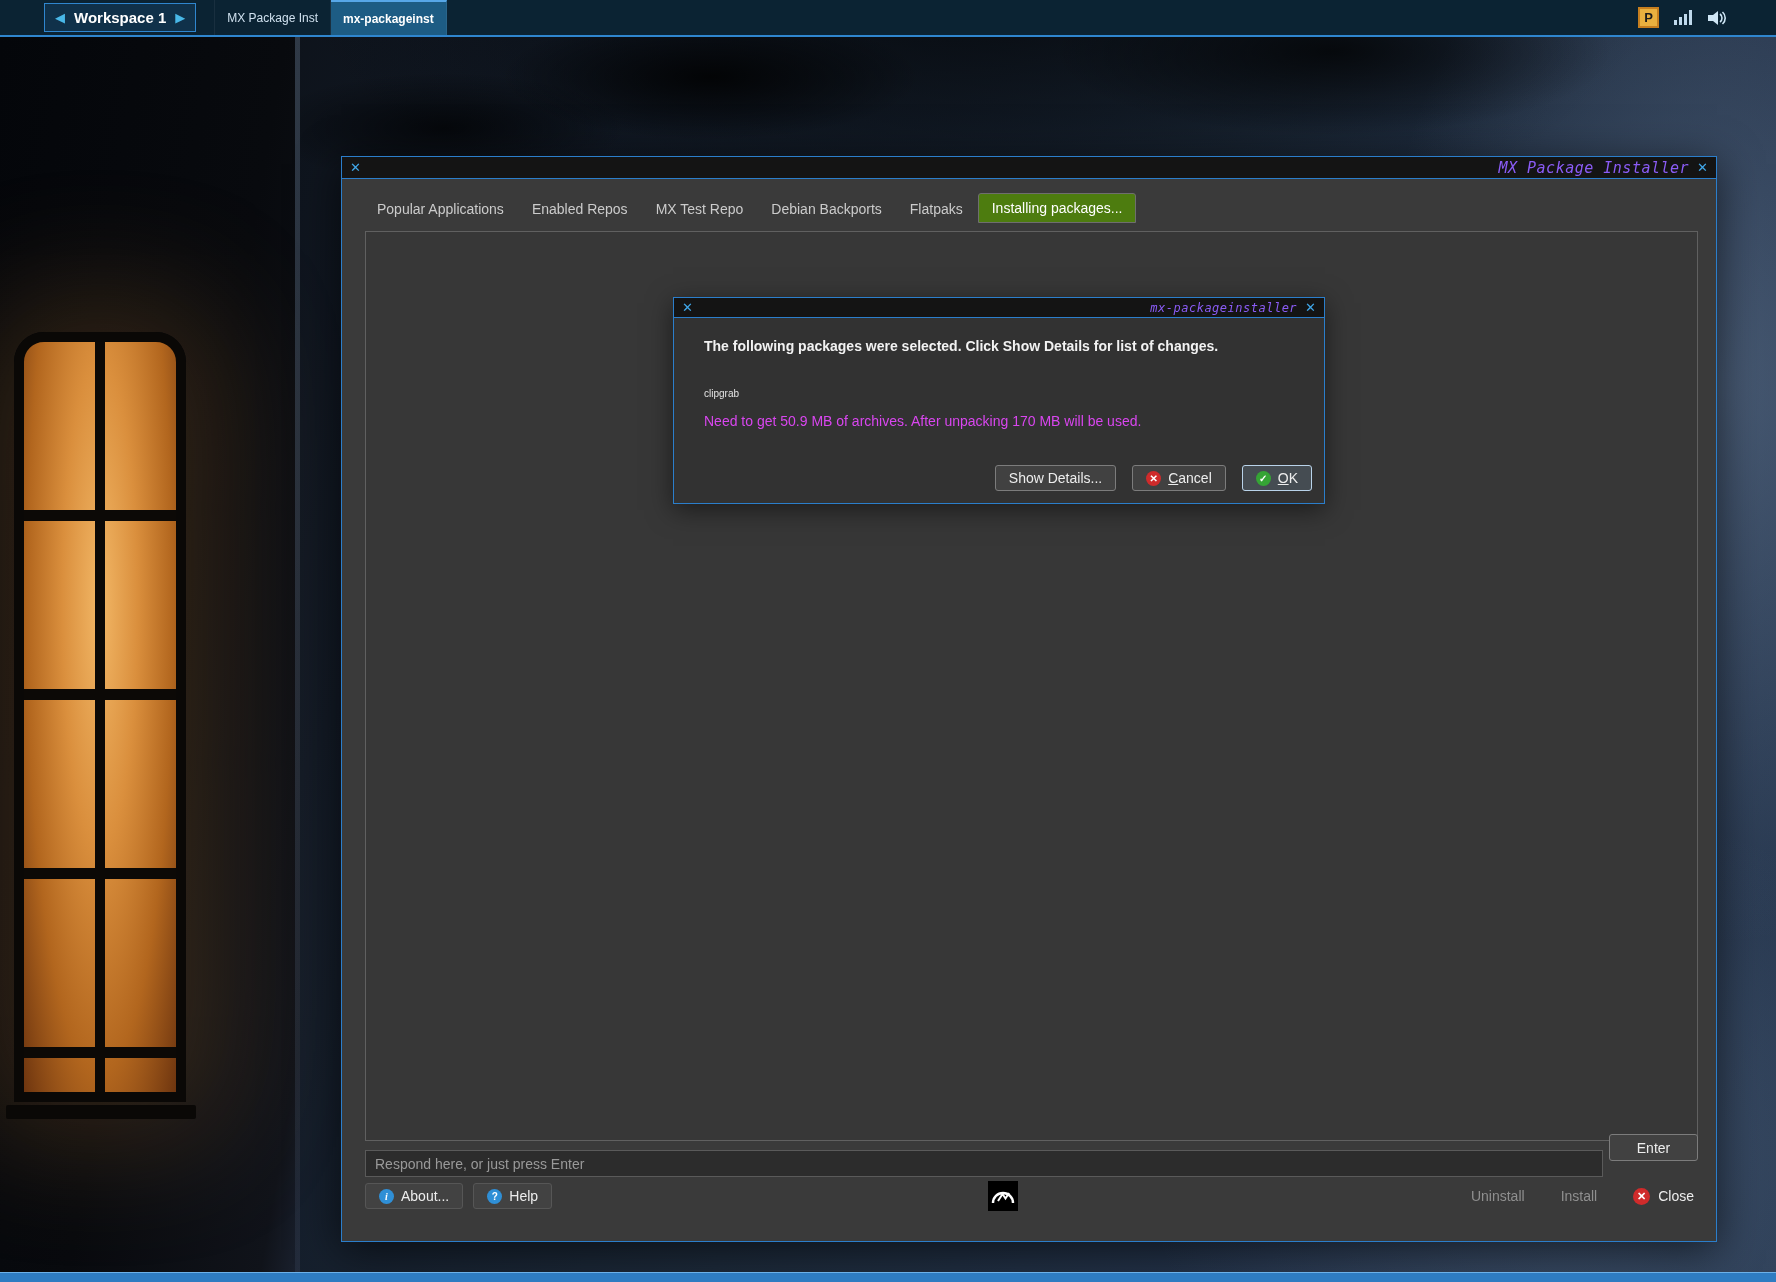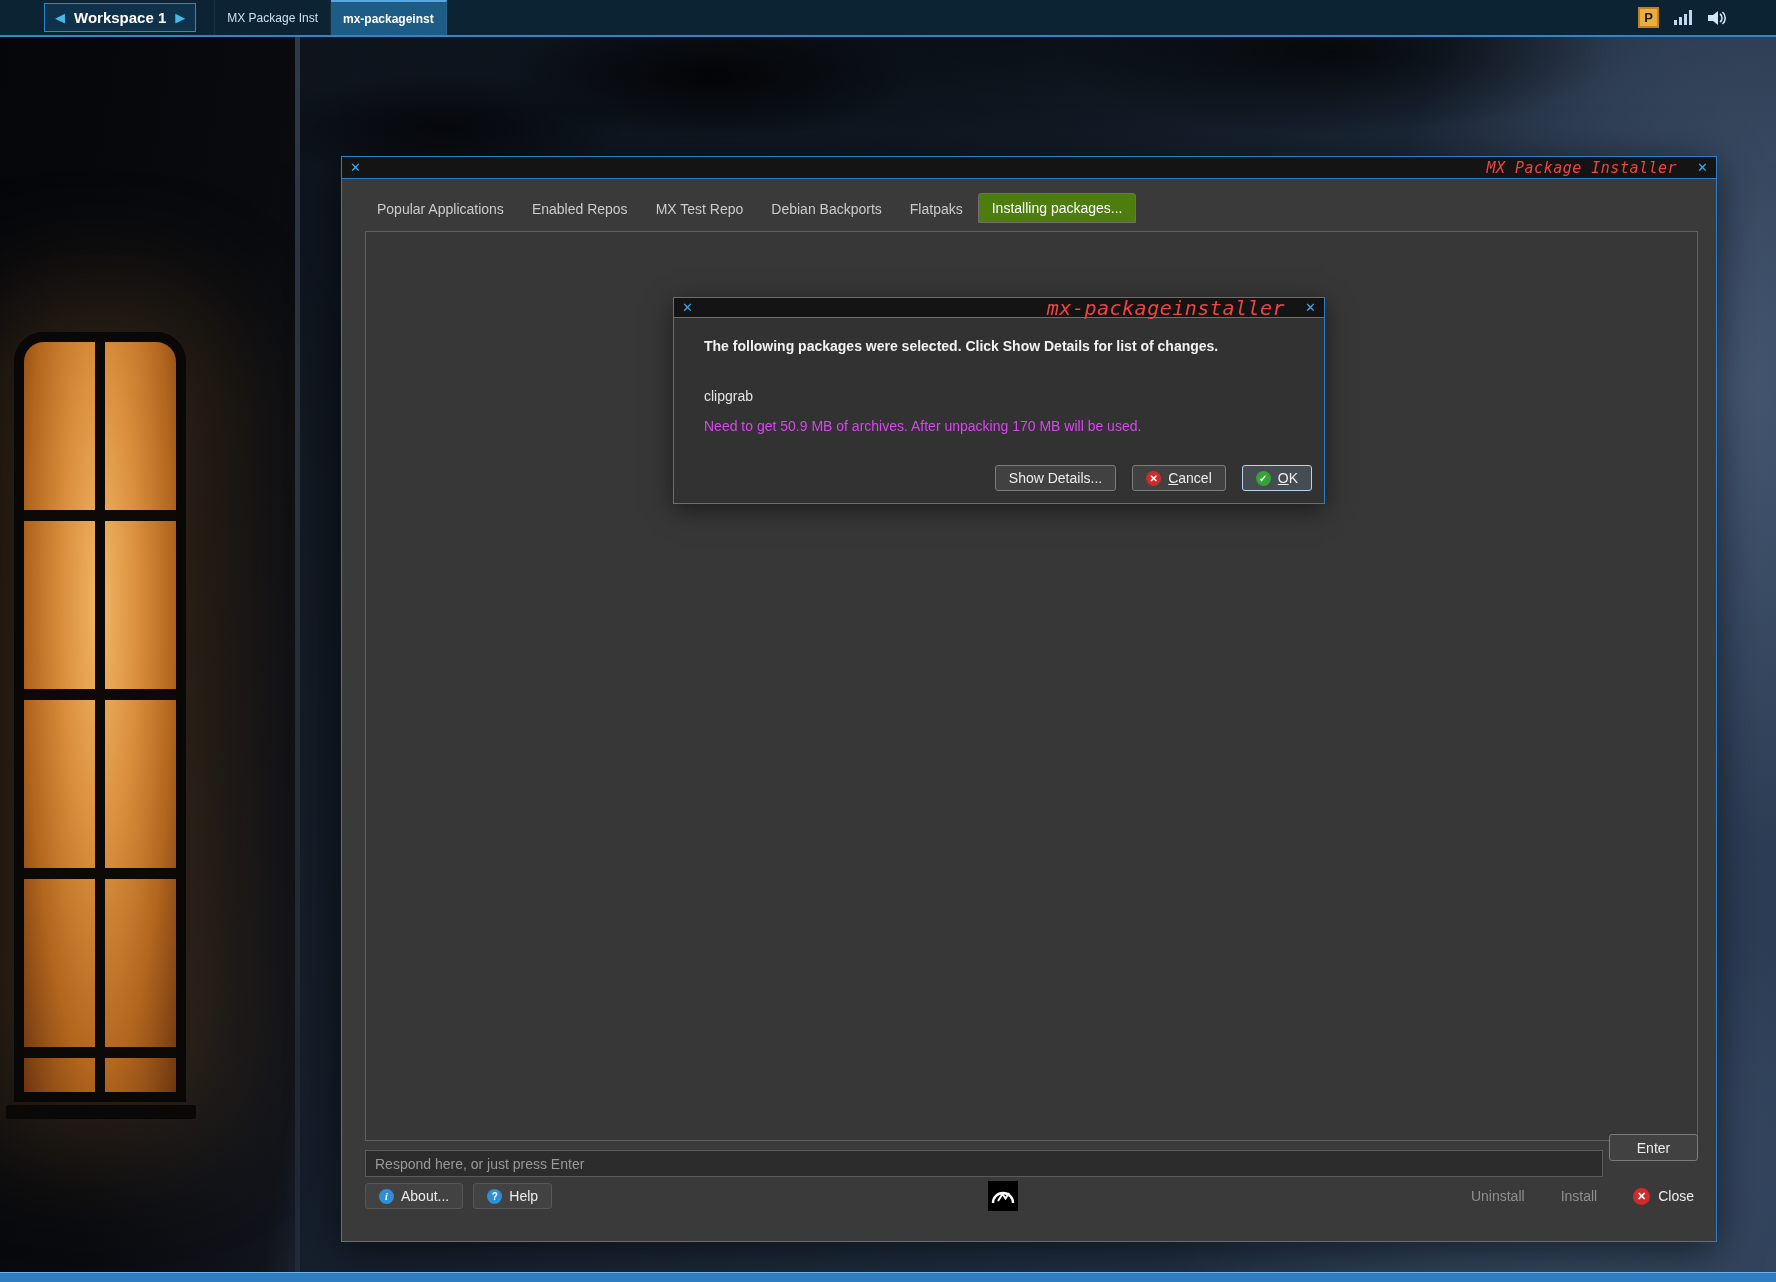--- a/index.html
+++ b/index.html
@@ -67,41 +67,41 @@
   .signal-icon i:nth-child(1){height:5px;} .signal-icon i:nth-child(2){height:8px;}
   .signal-icon i:nth-child(3){height:11px;} .signal-icon i:nth-child(4){height:15px;}
   .volume-icon { cursor:pointer; display:flex; align-items:center; }
 
   
   .mx-window { position:absolute; left:341px; top:156px; width:1376px; height:1086px;
     background:#3a3a3a; border:1px solid #2b7ecb; box-shadow:0 8px 40px rgba(0,0,0,0.6); }
   .titlebar { height:22px; background:#141414; border-bottom:1px solid #2b7ecb;
     display:flex; align-items:center; padding:0 8px; }
   .title-close { color:#41a8ea; font-size:13px; line-height:1; cursor:pointer; }
-  .titlebar .win-title { margin-left:auto; margin-right:20px;
+  .titlebar .win-title { margin-left:auto; margin-right:8px;
     font-family:"DejaVu Sans Mono", monospace; font-style:italic; font-size:15px;
-    color:#ef4444; letter-spacing:0.5px; }
+    color:#8b5cf6; letter-spacing:0.5px; }
 
   .tabbar { position:absolute; left:22px; top:34px; height:32px;
     display:flex; align-items:flex-end; gap:2px; }
   .tab { padding:6px 13px; font-size:14px; color:#cbcbcb; cursor:pointer; white-space:nowrap; }
   .tab.active { background:#4d7c0f; color:#ffffff;
     border:1px solid #6e6e6e; border-radius:3px 3px 0 0; }
 
   .content-frame { position:absolute; left:23px; top:74px; width:1333px; height:910px;
     background:#373737; border:1px solid #606060; }
 
   
   .dialog { position:absolute; left:307px; top:65px; width:652px; height:207px;
     background:#323232; border:1px solid #2b7ecb; box-shadow:0 6px 24px rgba(0,0,0,0.5); }
   .dialog .titlebar { height:20px; }
-  .dialog .win-title { font-size:20px; }
+  .dialog .win-title { font-size:12px; }
   .dialog-body { position:relative; height:185px; padding:20px 12px 0 30px; }
   .dialog-message { font-size:14px; font-weight:bold; color:#f2f2f2; }
-  .dialog-package { font-size:14px; color:#e4e4e4; margin-top:34px; }
+  .dialog-package { font-size:10px; color:#e4e4e4; margin-top:34px; }
   .dialog-size { font-size:14px; color:#d946ef; margin-top:14px; }
   .dialog-buttons { position:absolute; right:12px; bottom:12px; display:flex; gap:16px; }
 
   .btn { display:inline-flex; align-items:center; gap:7px; height:26px; padding:0 13px;
     background:#414141; border:1px solid #7c7c7c; border-radius:3px;
     color:#ededed; font-size:14px; cursor:pointer; white-space:nowrap; }
   .btn u { text-decoration:underline; }
   .btn.default-btn { border:1px solid #b9d3ea; background:#454c52; }
   .icon-circle { width:15px; height:15px; border-radius:50%;
     display:inline-flex; align-items:center; justify-content:center;

